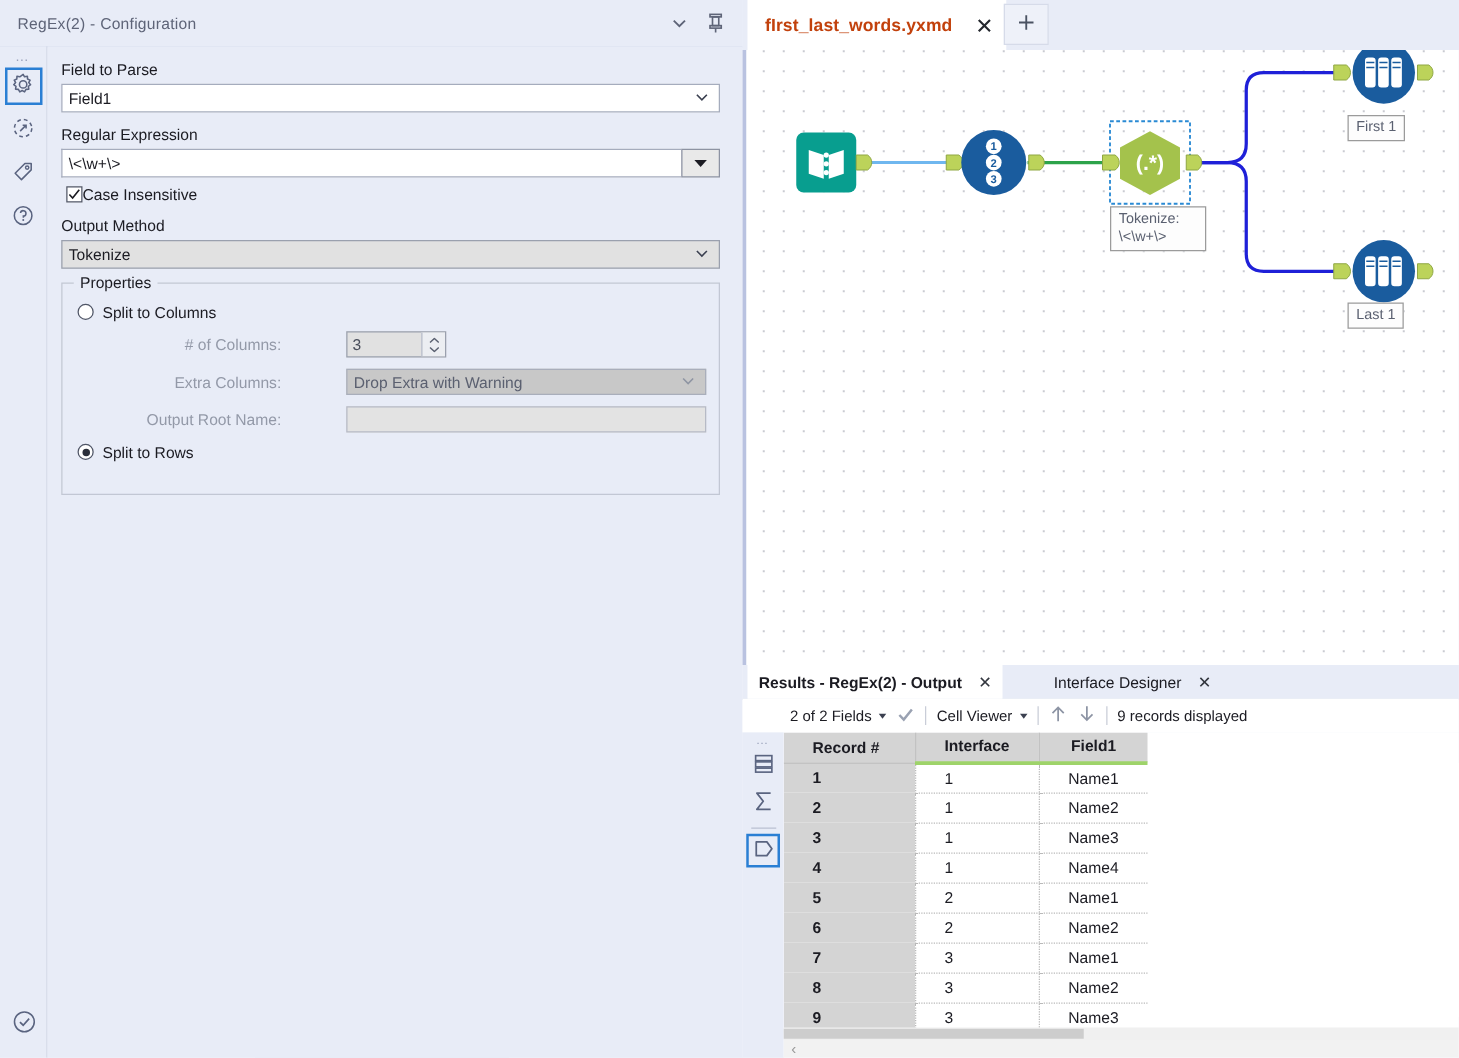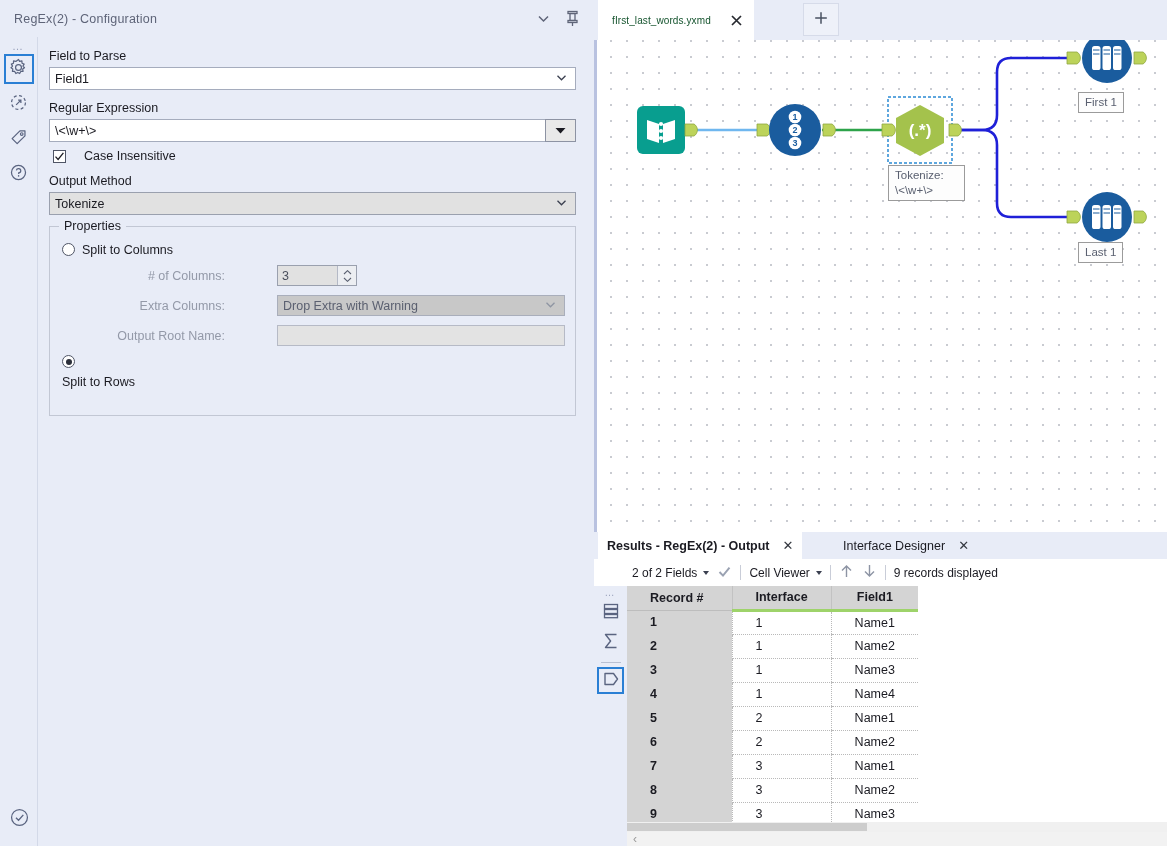--- a/index.html
+++ b/index.html
@@ -48,21 +48,21 @@
   .regex-row{display:flex;align-items:stretch;height:23px;}
   .regex-input{
     flex:1;background:#ffffff;border:1px solid #a5acbd;border-right:none;
     display:flex;align-items:center;padding-left:5px;font-size:12.5px;box-sizing:border-box;color:#1b1b22;
   }
   .regex-drop{
     width:31px;background:#e9e9e9;border:1px solid #8d93a3;
     display:flex;align-items:center;justify-content:center;box-sizing:border-box;
   }
 
-  .checkrow{display:flex;align-items:center;gap:18px;margin:7px 0 10px 4px;}
+  .checkrow{display:flex;align-items:flex-start;gap:0;margin:7px 0 10px 4px;}
   .cbx{width:13px;height:13px;border:1px solid #4f5566;background:#fff;display:flex;align-items:center;justify-content:center;box-sizing:border-box;}
 
   
   .props{
     position:relative;margin-top:8px;border:1px solid #c2c7d4;padding:14px 10px 18px 10px;
   }
   .props-legend{
     position:absolute;top:-8px;left:9px;background:#e8ecf7;padding:0 5px;font-size:12.5px;color:#1b1b22;
   }
   .radio-row{display:flex;align-items:flex-start;gap:7px;margin:2px 0 8px 2px;}
@@ -79,21 +79,21 @@
   .wide-empty{flex:1;height:21px;background:#e3e3e3;border:1px solid #b6bac6;box-sizing:border-box;}
 
   
   .right{position:absolute;left:594px;top:0;width:573px;height:846px;background:#e8ecf7;}
 
   .tabbar{position:absolute;left:0;top:0;width:573px;height:40px;background:#e8ecf7;}
   .tab{
     position:absolute;left:4px;top:0;height:40px;background:#ffffff;
     display:flex;align-items:center;padding:0 8px 0 14px;box-sizing:border-box;
   }
-  .tab-title{font-size:10px;color:#14532d;font-weight:normal;letter-spacing:.1px;}
+  .tab-title{font-size:14px;color:#c2410c;font-weight:bold;letter-spacing:.1px;}
   .tab-x{margin-left:17px;width:18px;height:18px;display:flex;align-items:center;justify-content:center;}
   .tab-add{
     position:absolute;left:209px;top:3px;width:36px;height:33px;
     background:#eef1f9;border:1px solid #d6dbe9;
     display:flex;align-items:center;justify-content:center;box-sizing:border-box;
   }
 
   .canvas{
     position:absolute;left:0;top:40px;width:573px;height:492px;background:#ffffff;
     background-image:radial-gradient(#c9cbd1 0.9px, transparent 1px);
@@ -297,21 +297,21 @@
                   </svg>
               </span>
             </span>
           </div>
 
           <div class="sub-row">
             <span class="sub-lbl">Output Root Name:</span>
             <span class="wide-empty"></span>
           </div>
 
-          <div class="radio-row" style="flex-direction:column;">
+          <div class="radio-row" style="">
             <span class="radio on"></span>
             <span>Split to Rows</span>
           </div>
         </div>
 
       </div>
     </div>
   </div>
 
   <div class="right">

